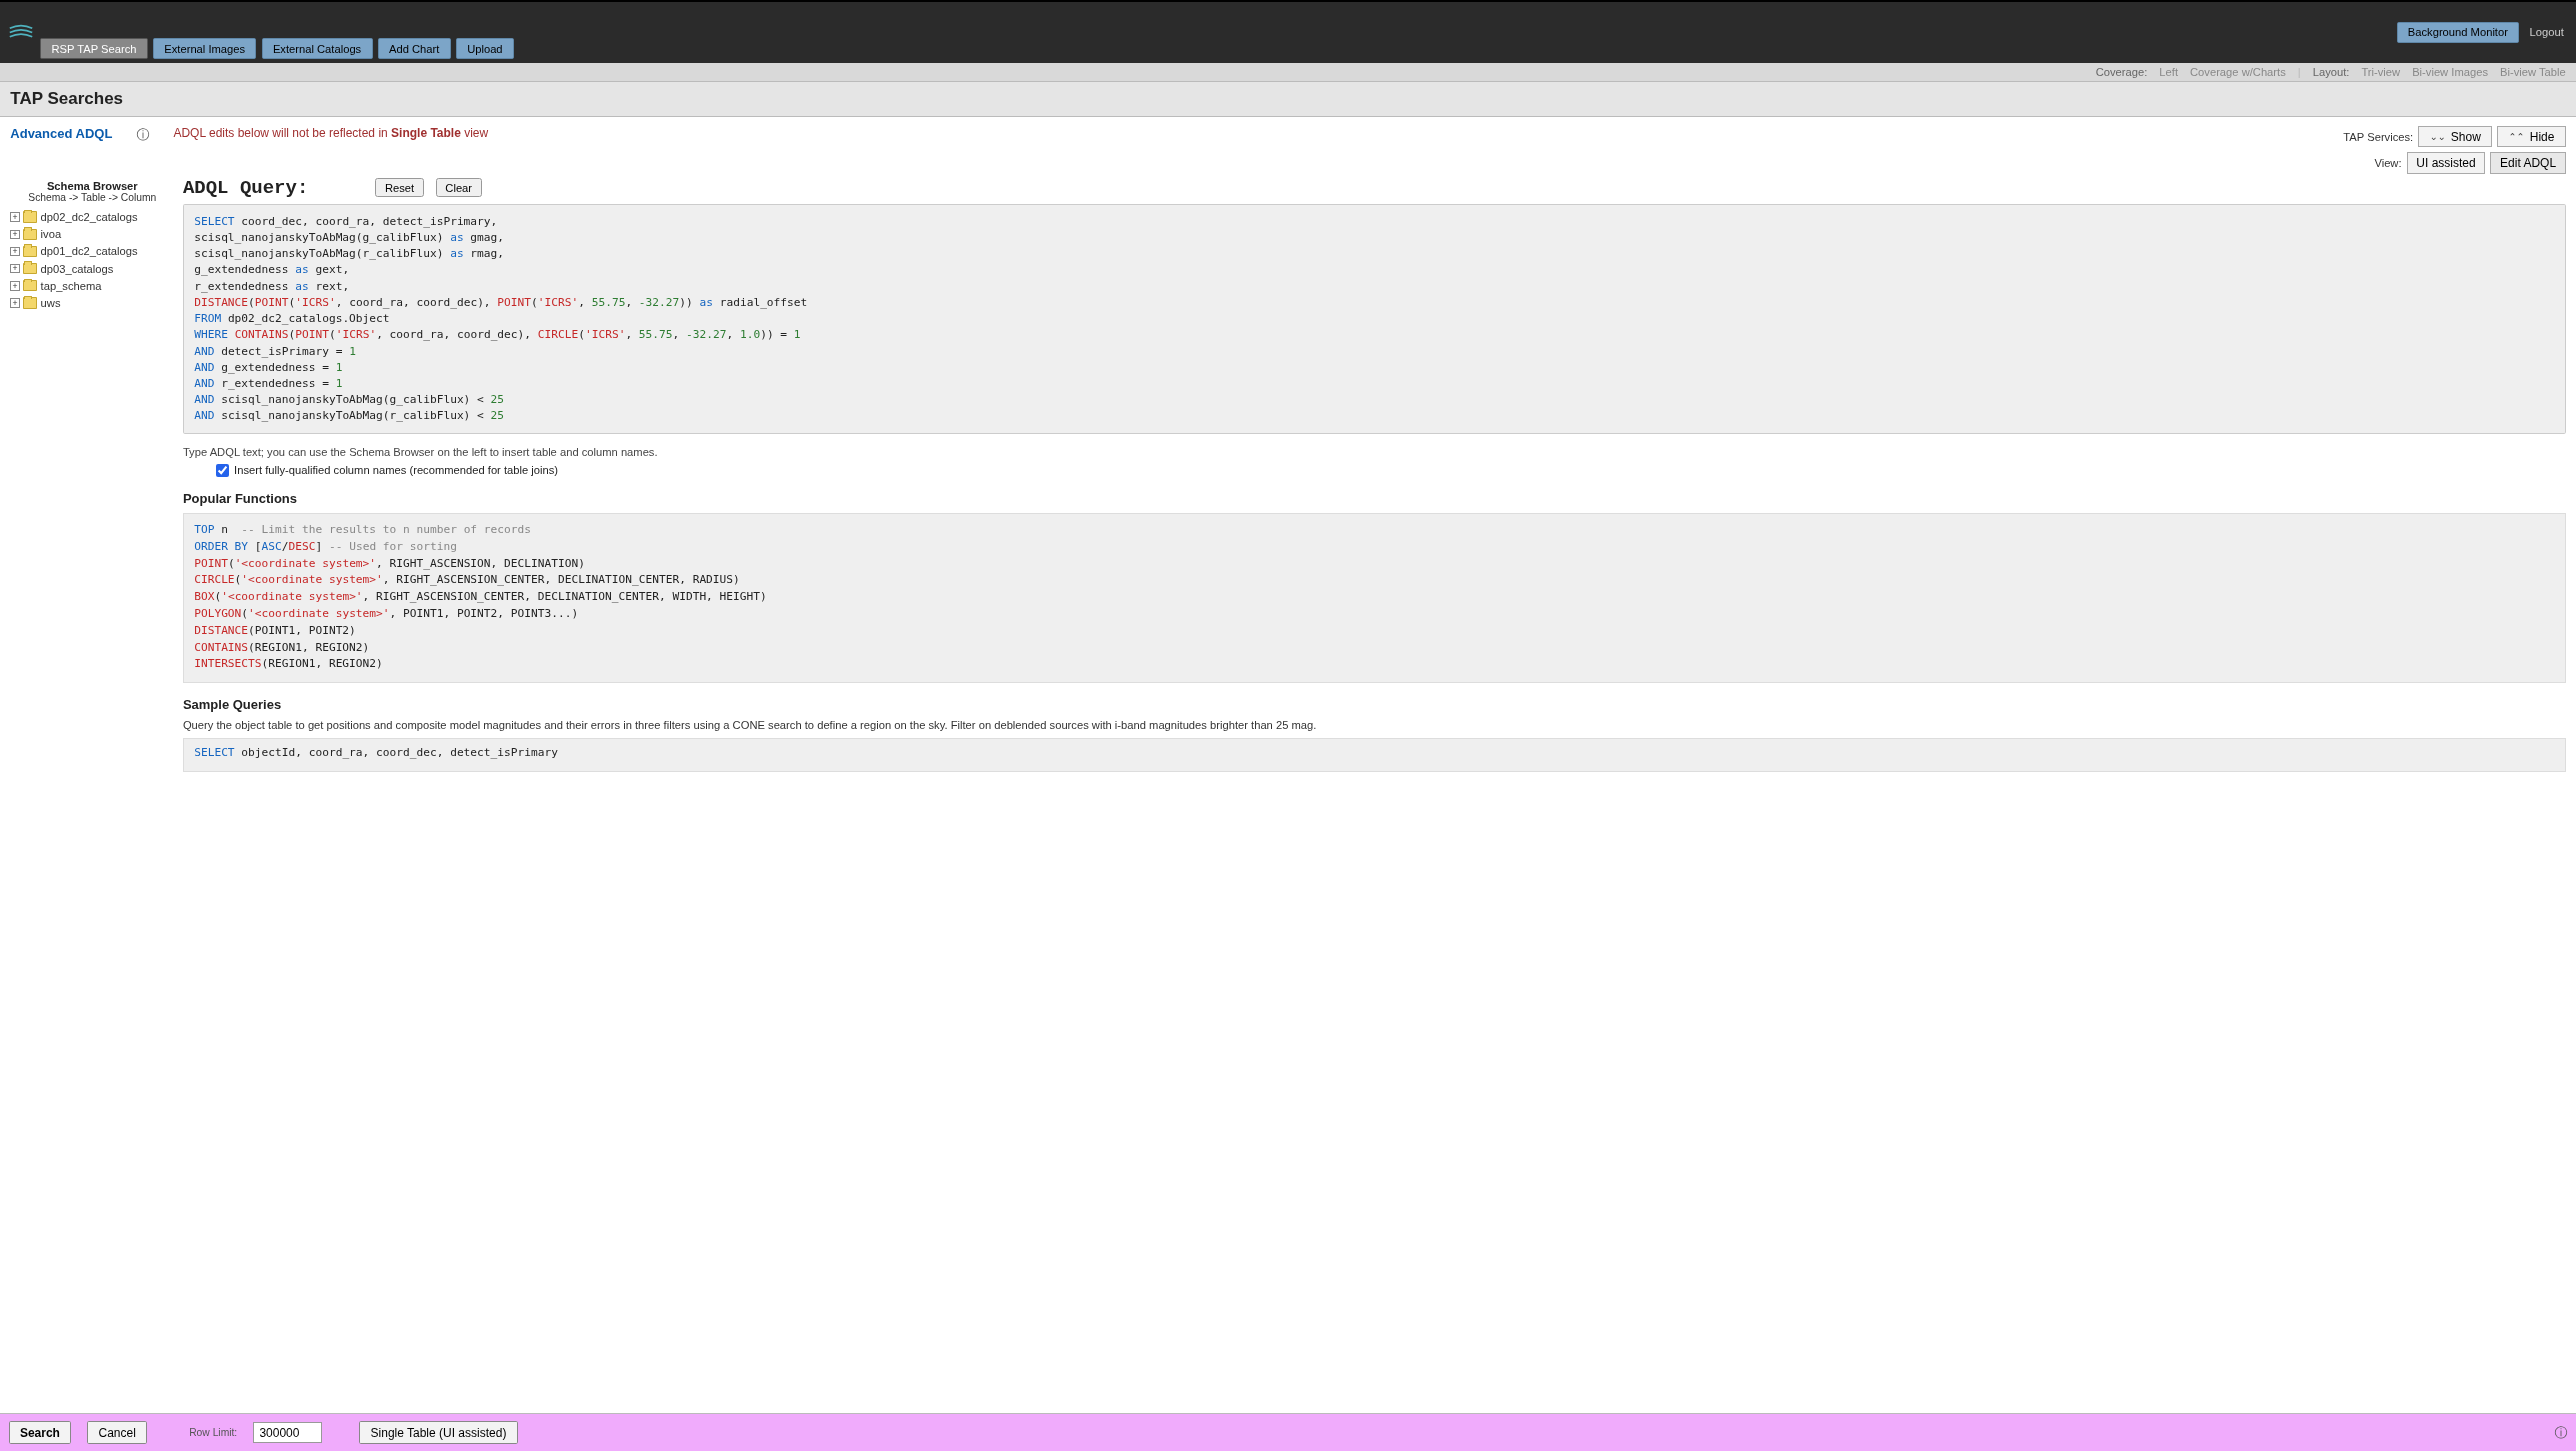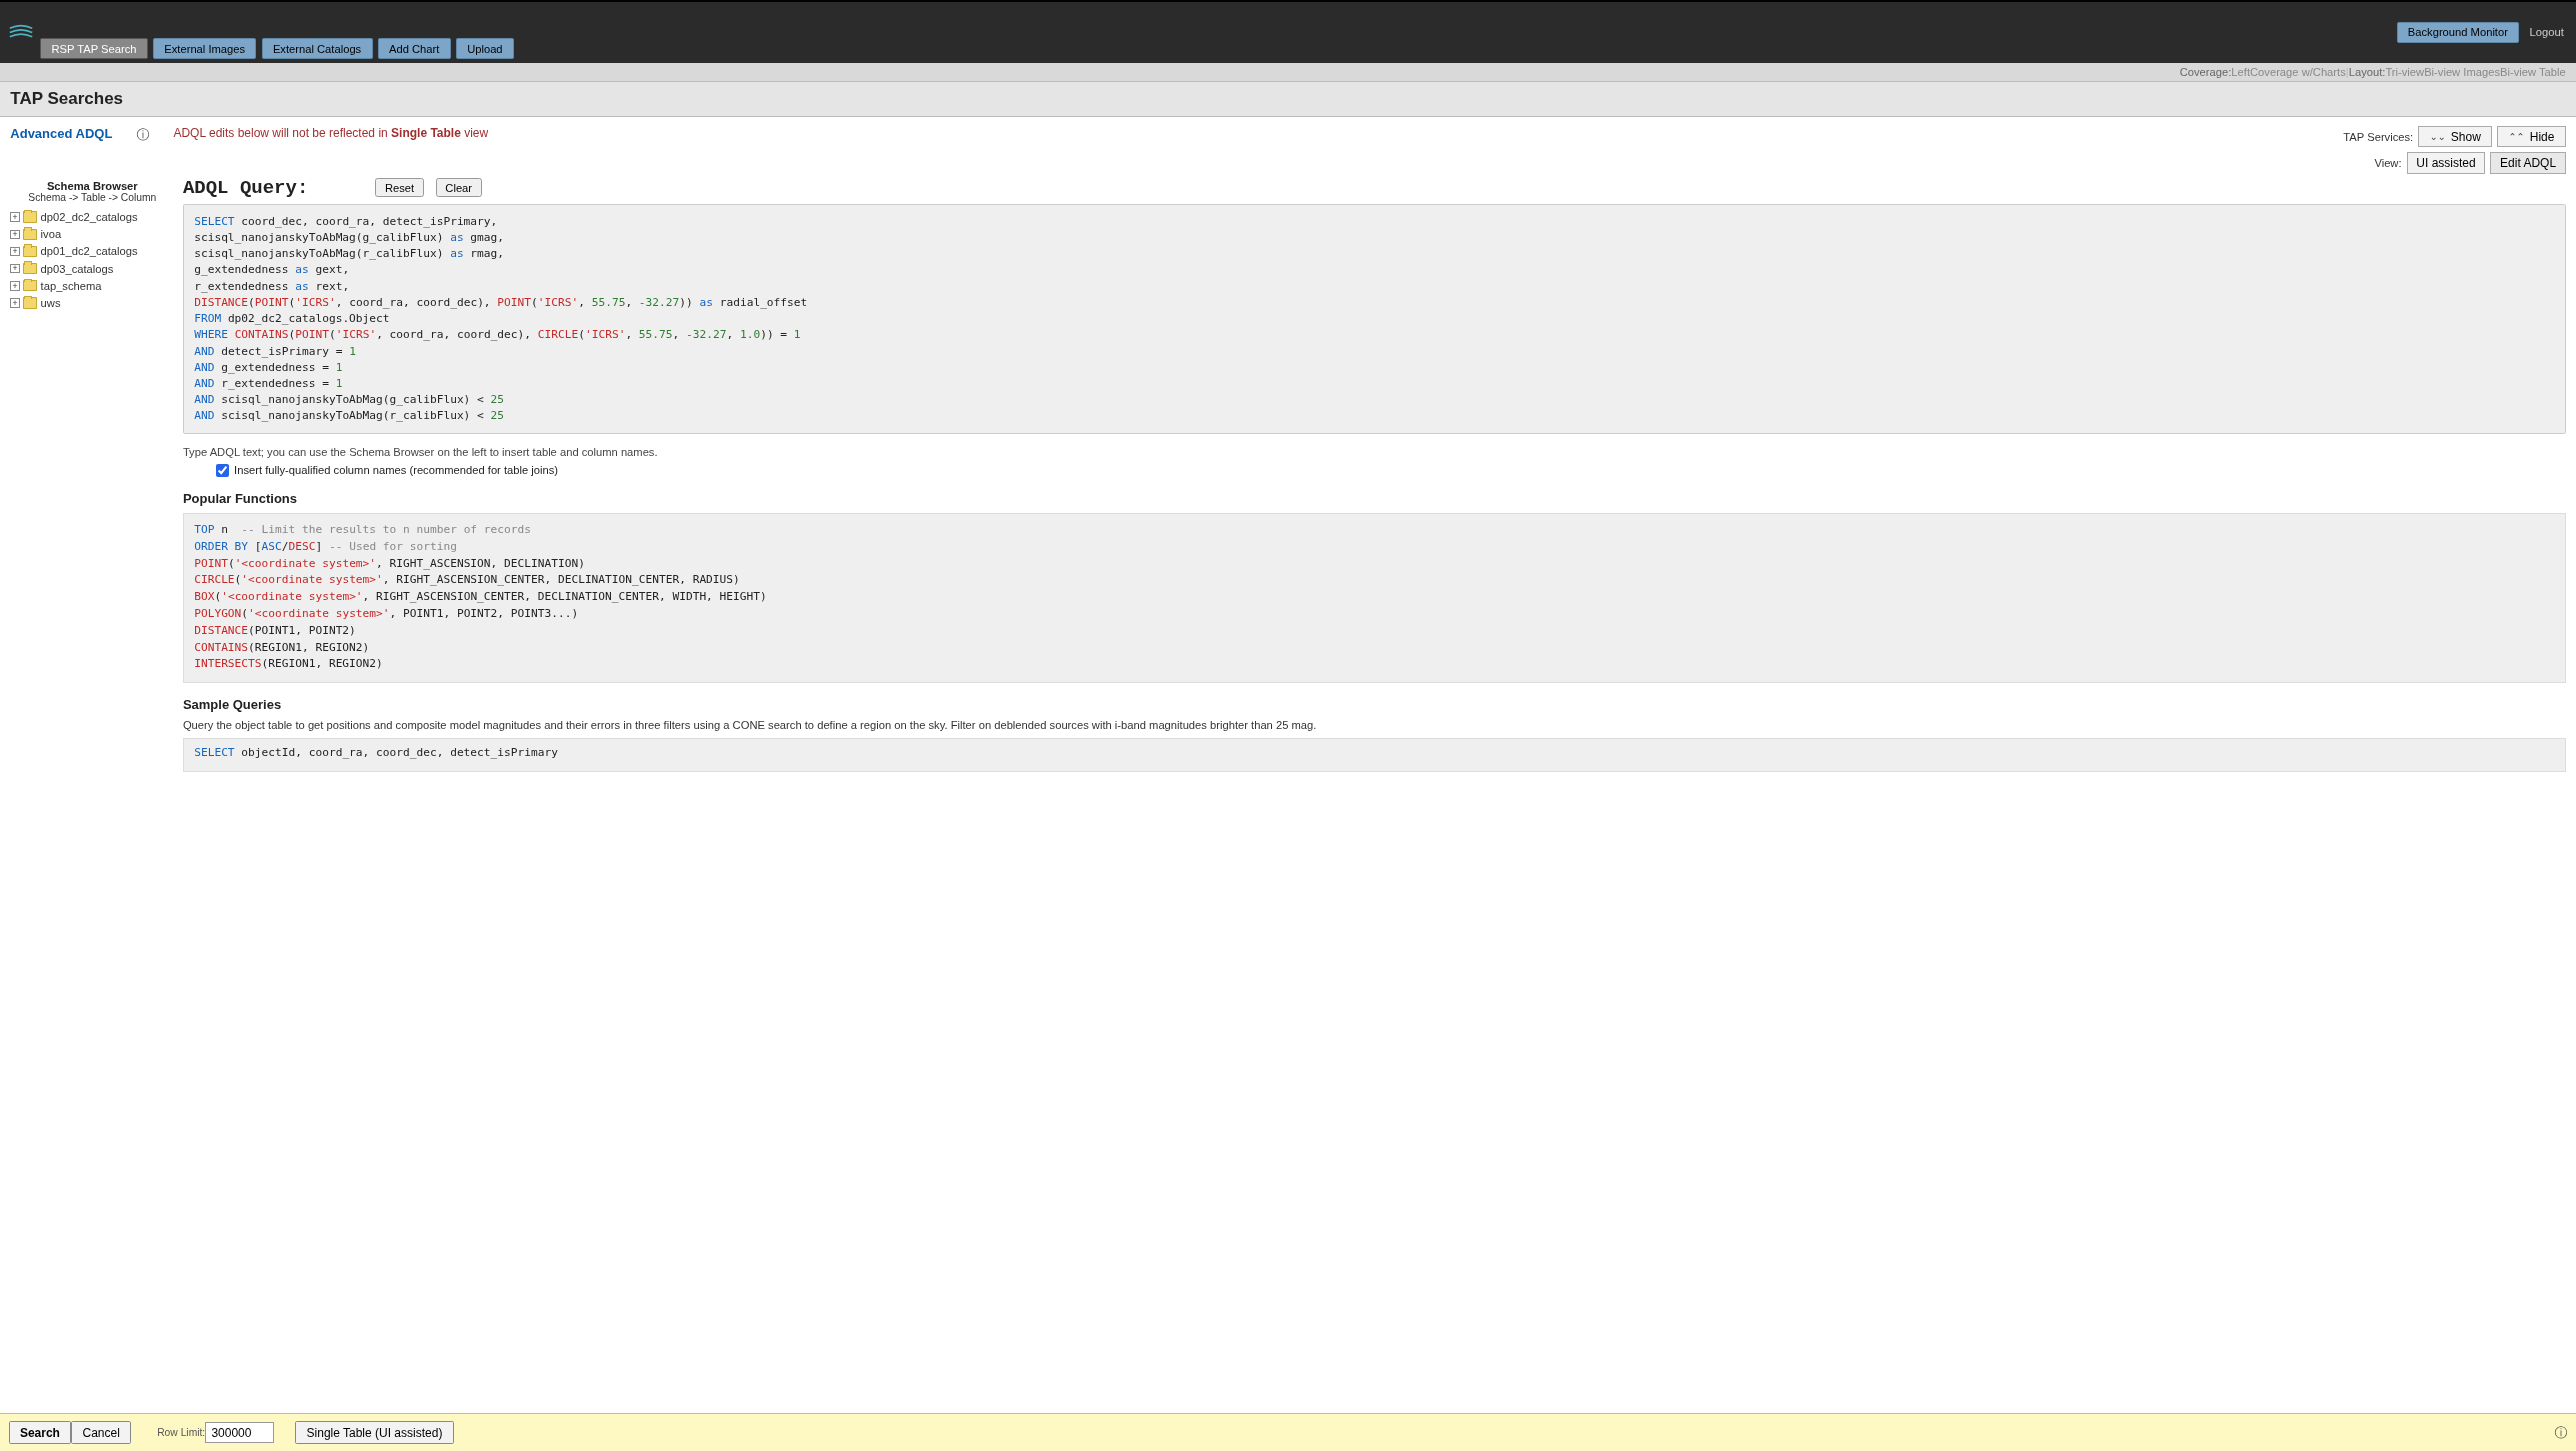--- a/index.html
+++ b/index.html
@@ -9,21 +9,21 @@
   
   .topbar { background: #2b2b2b; border-top: 2.6px solid #000; display: flex; align-items: center; padding: 3.4px 7px; gap: 5.2px; color: #ddd; }
   .logo { width: 28px; height: 24px; display:flex; align-items:center; justify-content:center; }
   .topbtn { background: #7ca5c8; border: 0.9px solid #5f87a8; padding: 3.4px 10.3px; font-size: 11.2px; cursor: pointer; border-radius: 1.7px; margin-top: 33px; }
   .topbtn.active { background: #888; color: #fff; border-color:#555; }
   .topbar-grow { flex: 1; }
   .bgmon { background: #7ca5c8; border:0.9px solid #5f87a8; padding:3.4px 10.3px; font-size:11.2px; cursor:pointer; border-radius:1.7px; }
   .logout { color: #ccc; padding: 0 5.2px; font-size: 11.2px; cursor:pointer; }
 
   
-  .secbar { background: #d9d9d9; border-bottom: 0.9px solid #bbb; padding: 3.4px 10.3px; display:flex; justify-content:flex-end; align-items:flex-start; font-size: 11.2px; color: #888; }
+  .secbar { background: #d9d9d9; border-bottom: 0.9px solid #bbb; padding: 3.4px 10.3px; display:flex; justify-content:flex-end; align-items:flex-start; gap: 12px; font-size: 11.2px; color: #888; }
   .secbar .lbl { color:#666; }
   .secbar .opt { color:#888; cursor:pointer; }
   .secbar .sep { color:#bbb; }
 
   
   .titlebar { background: #e5e5e5; border-bottom: 0.9px solid #bbb; padding: 7px 10.3px; font-size: 17px; font-weight: 700; }
 
   
   .hdrrow { display:flex; align-items:flex-start; padding: 8.6px 10.3px 3.4px; gap: 24px; }
   .advlink { color: #0b5cad; font-weight: 700; font-size: 13px; cursor:pointer; }
@@ -65,21 +65,21 @@
   .hint { font-size:11.2px; color:#444; margin:12px 0 5.2px; }
   .chkrow { display:flex; align-items:center; gap:5.2px; font-size:11.2px; margin-left:33px; }
   .chkrow input { width:13px; height:13px; accent-color:#2563eb; }
 
   .sect { font-weight:700; font-size:13px; margin:14px 0 7px; }
   .funcbox { background:#efefef; border:0.9px solid #ddd; padding:8.6px 10.3px; font-family: ui-monospace, SFMono-Regular, Menlo, Consolas, monospace; font-size:11.2px; line-height:1.5; white-space:pre; overflow-x:auto; }
   .samptxt { font-size:11.2px; color:#333; margin-top:7px; }
   .sampcode { background:#efefef; border:0.9px solid #ddd; padding:7px 10.3px; margin-top:7px; font-family: ui-monospace, SFMono-Regular, Menlo, Consolas, monospace; font-size:11.2px; white-space:pre; overflow:hidden; height:34px; }
 
   
-  .bottombar { border-top:0.9px solid #bbb; background:#fef9c3; padding:7px 8.6px; display:flex; align-items:center; gap:0; }
+  .bottombar { border-top:0.9px solid #bbb; background:#f0abfc; padding:7px 8.6px; display:flex; align-items:center; gap:16px; }
   .bbtn { border:0.9px solid #888; background:#f3f3f3; padding:3.4px 10.3px; font-size:12px; cursor:pointer; border-radius:1.7px; }
   .bbtn.primary { font-weight:600; }
   .rowlim-lbl { font-size:10.3px; color:#555; margin-left:26px; }
   .rowlim-inp { border:0.9px solid #999; padding:2.6px 5.2px; font-size:12px; width:69px; }
   .helpcorner { margin-left:auto; color:#555; font-size:13px; }
 </style>
 </head>
 <body>
 
 <div class="app">

